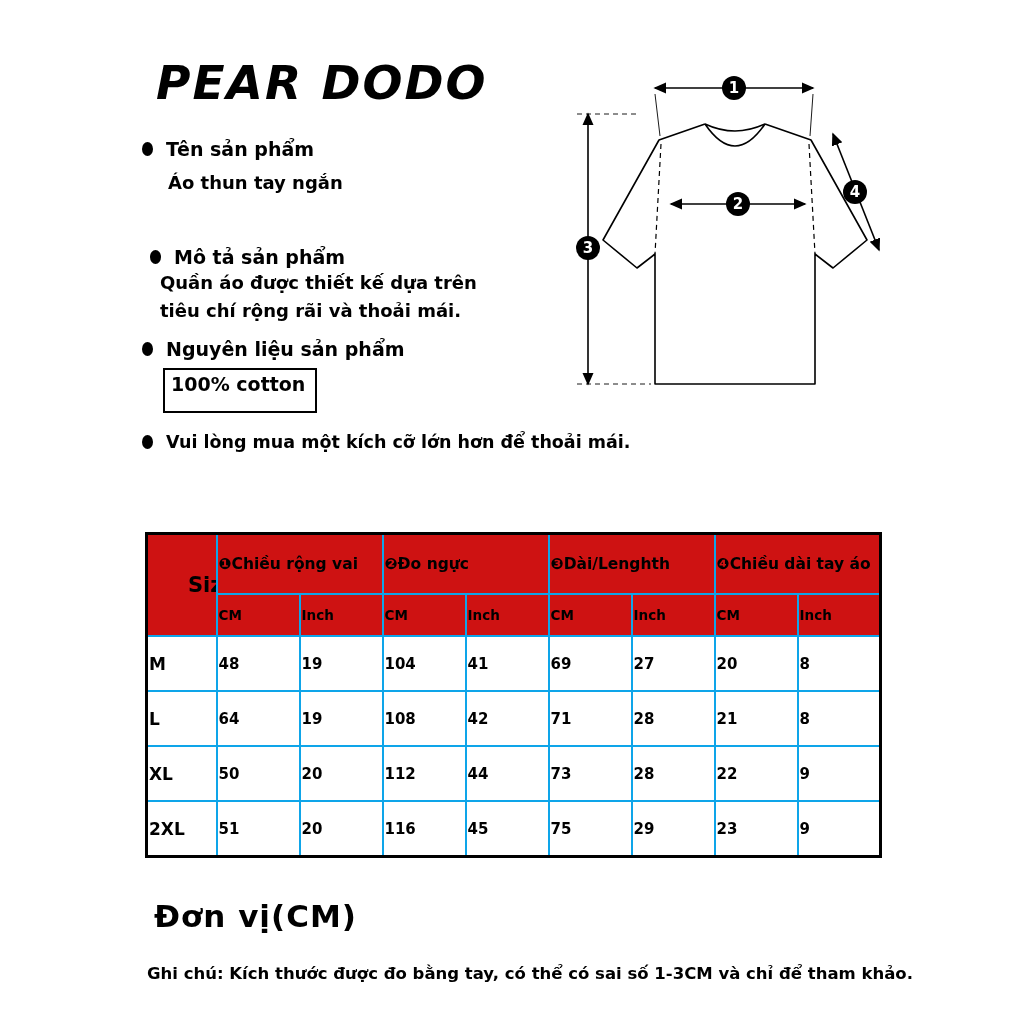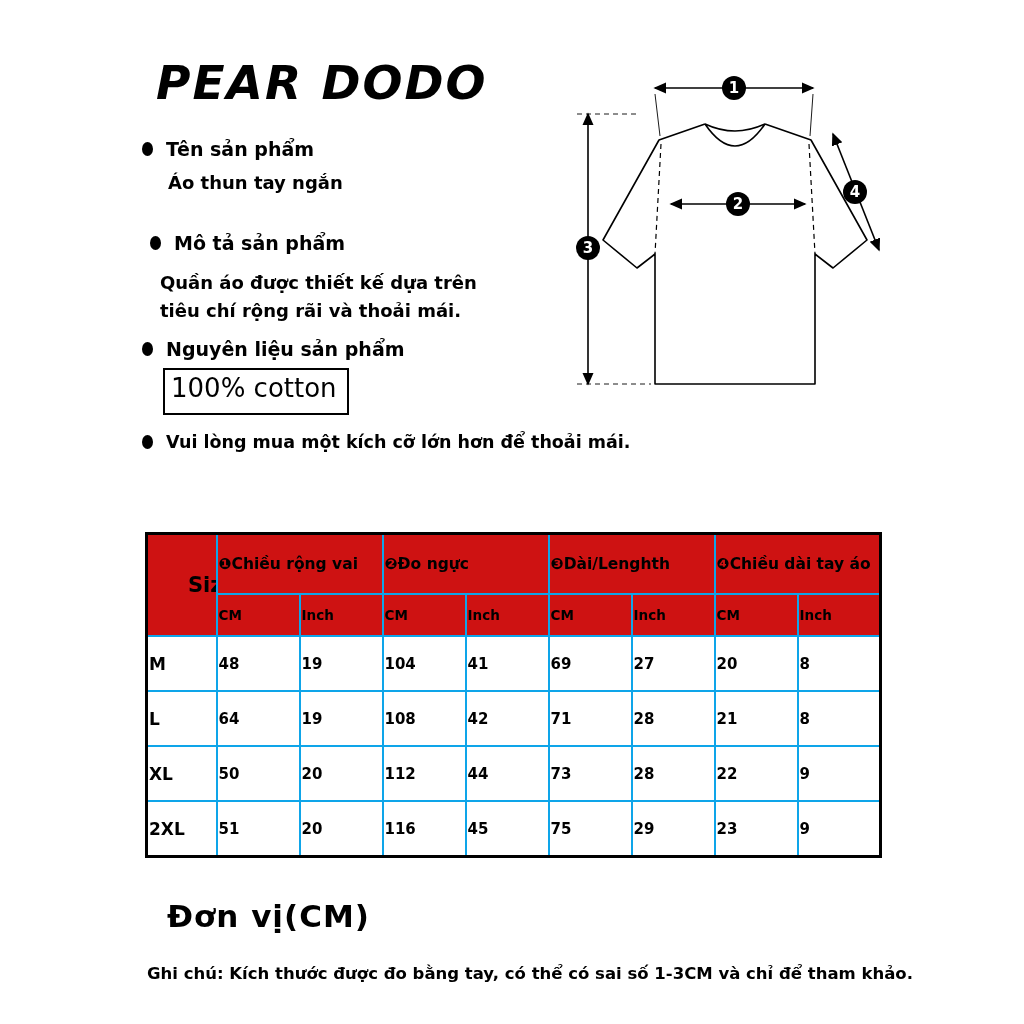--- a/index.html
+++ b/index.html
@@ -8,21 +8,21 @@
 
   
   .logo{position:absolute;left:156px;top:24px;font-size:47px;font-weight:bold;font-style:italic;
         letter-spacing:2px;white-space:nowrap;margin-top:31px;}
 
   
   .row{position:absolute;display:flex;align-items:center;white-space:nowrap;}
   .dot{width:11px;height:14px;background:#000;border-radius:50%;margin-right:13px;flex:0 0 auto;}
   .t-title{font-size:19px;font-weight:bold;}
   .t-sub{font-size:18px;font-weight:bold;}
-  .cotton-box{border:2.5px solid #000;padding:3px 10px 10px 6px;font-size:26px;font-weight:normal;}
+  .cotton-box{border:2.5px solid #000;padding:3px 10px 16px 6px;font-size:19px;font-weight:bold;}
 
   
   .diagram{position:absolute;left:563px;top:72px;width:350px;height:350px;}
   .shirt{fill:none;stroke:#000;stroke-width:1.6;stroke-linejoin:round;}
   .dashl{fill:none;stroke:#000;stroke-width:1.2;stroke-dasharray:5 4;}
   .thin{stroke:#000;stroke-width:0.9;}
   .meas{stroke:#000;stroke-width:1.6;}
   .nc{fill:#000;}
   .nt{fill:#fff;font-size:15px;font-weight:bold;text-anchor:middle;}
 
@@ -32,39 +32,39 @@
   table.size-chart th,table.size-chart td{border:2px solid #0ea5e9;text-align:left;vertical-align:middle;
         overflow:hidden;margin-left:42px;}
   th.red{background:var(--red);font-weight:bold;}
   .grp{font-size:15.5px;height:56px;}
   .sub{font-size:13.5px;height:38px;}
   .size-head{font-size:21px;padding-left:40px;}
   td.size{font-weight:bold;font-size:17px;height:51px;}
   td.val{font-size:15px;font-weight:bold;height:51px;}
 
   
-  .unit-label{position:absolute;left:167px;top:898px;font-size:31px;font-weight:bold;letter-spacing:1px;}
+  .unit-label{position:absolute;left:154px;top:898px;font-size:31px;font-weight:bold;letter-spacing:1px;}
   .note{position:absolute;left:147px;top:964px;font-size:16.5px;font-weight:bold;white-space:nowrap;}
 </style>
 </head>
 <body>
 
 <div id="page">
 
   <div class="logo">PEAR DODO</div>
 
   <div class="row" style="left:142px;top:138px;">
     <span class="dot"></span>
     <span class="t-title">Tên sản phẩm</span>
   </div>
   <div class="row" style="left:168px;top:172px;">
     <span class="t-sub">Áo thun tay ngắn</span>
   </div>
 
-  <div class="row" style="left:150px;top:232px;">
+  <div class="row" style="left:150px;top:246px;">
     <span class="dot"></span>
     <span class="t-title">Mô tả sản phẩm</span>
   </div>
   <div class="row" style="left:160px;top:272px;text-align:center;">
     <span class="t-sub">Quần áo được thiết kế dựa trên</span>
   </div>
   <div class="row" style="left:160px;top:300px;">
     <span class="t-sub">tiêu chí rộng rãi và thoải mái.</span>
   </div>
 

